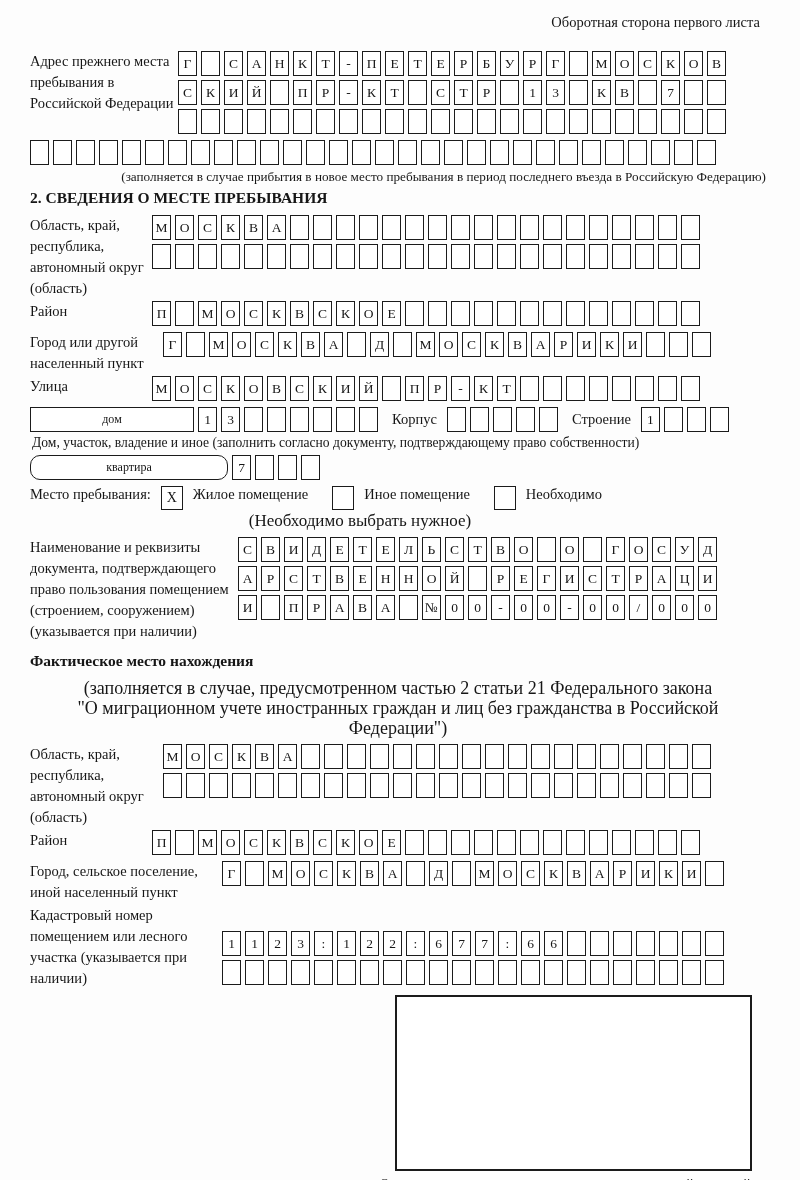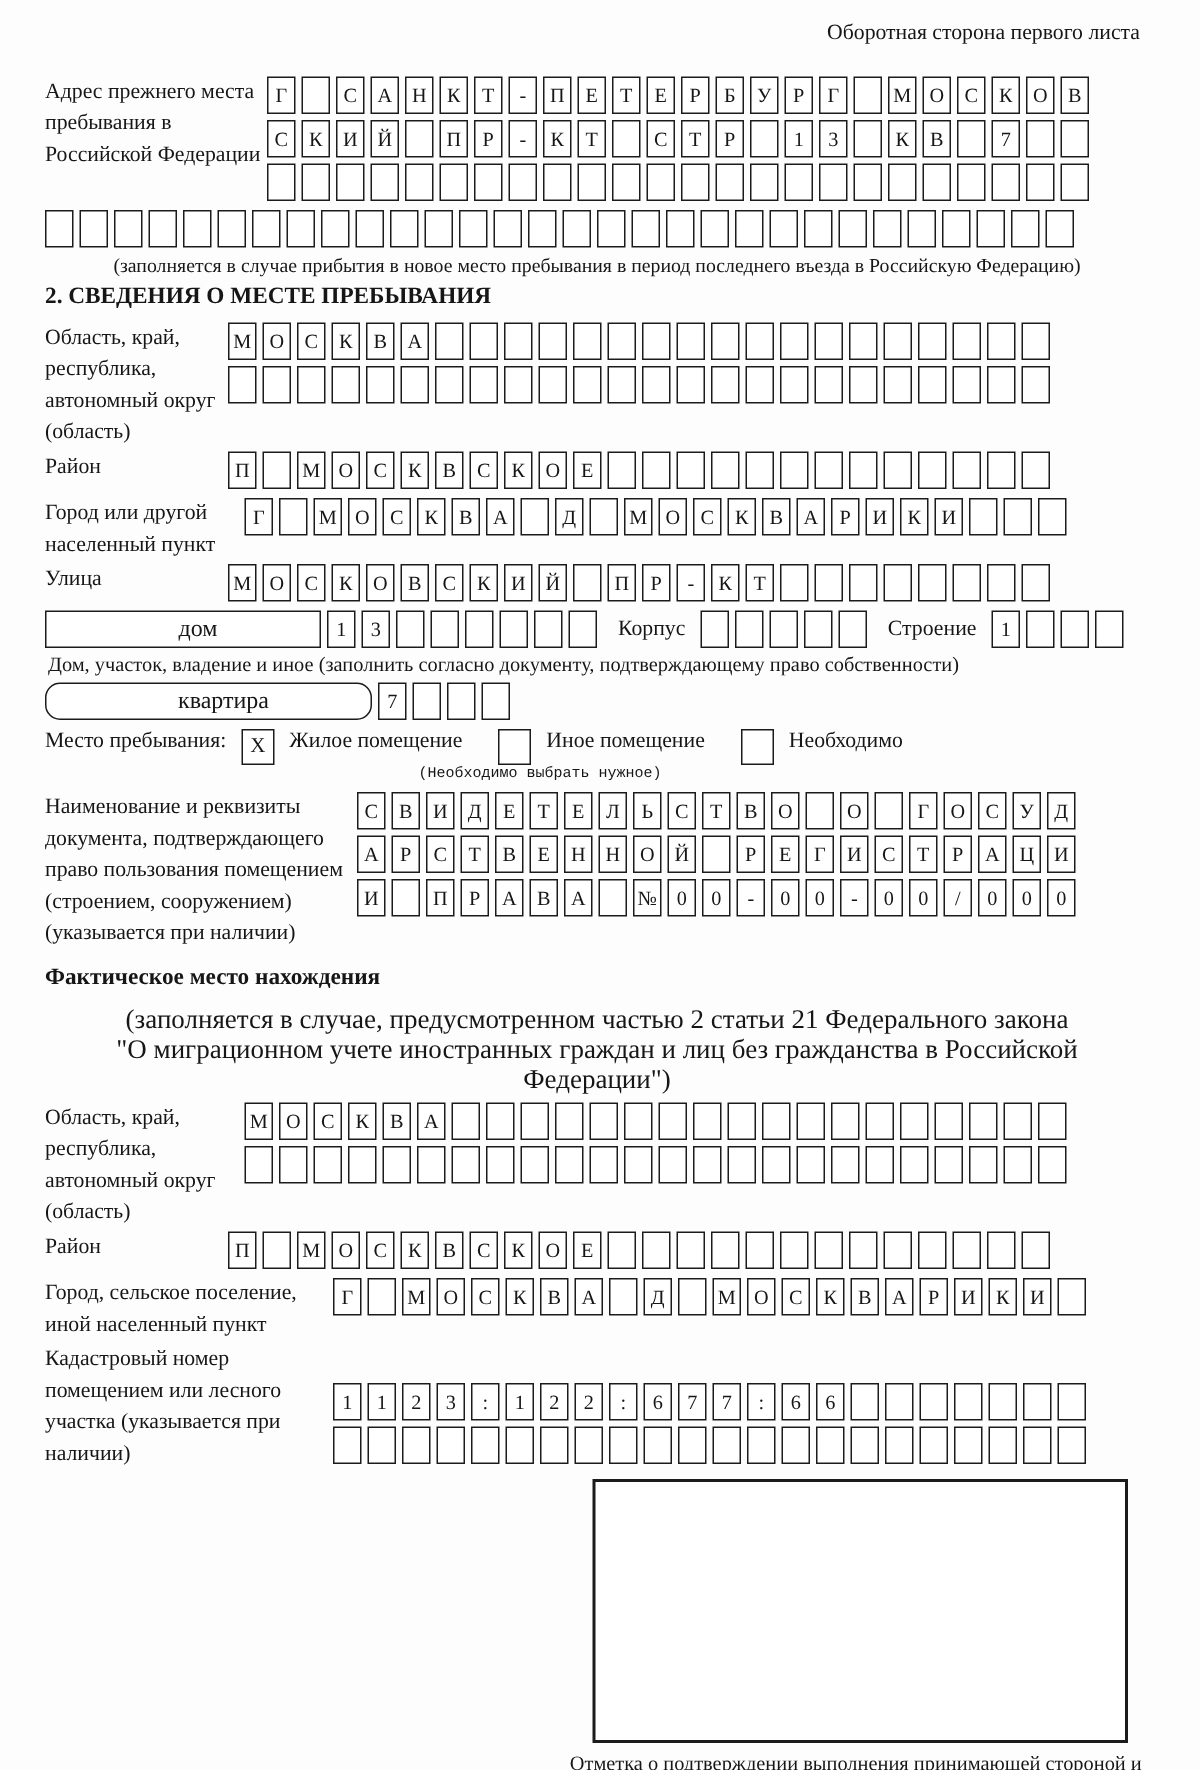--- a/index.html
+++ b/index.html
@@ -19,35 +19,35 @@
   }
   .field{display:flex;align-items:flex-start;margin-bottom:2px;}
   .label{line-height:21px;}
   .w145{flex:0 0 148px;}
   .w120{flex:0 0 122px;}
   .w130{flex:0 0 133px;}
   .w190{flex:0 0 192px;}
   .w205{flex:0 0 208px;}
   .rows{flex:1;}
 
-  .note-center{text-align:center;font-size:13.2px;margin:2px 0 4px 0;}
+  .note-center{text-align:right;font-size:13.2px;margin:2px 0 4px 0;}
   .note-left{font-size:13.6px;margin:1px 0 4px 2px;}
   .sec-title{font-weight:bold;font-size:15.5px;margin:4px 0 8px 0;}
 
   
   .inline-row{display:flex;align-items:center;gap:4px;margin:2px 0 3px 0;}
-  .widebox{height:23px;border:1.5px solid #1b1b1b;background:#fff;text-align:center;line-height:23px;font-size:16px;padding-left:20px;}
+  .widebox{height:23px;border:1.5px solid #1b1b1b;background:#fff;text-align:center;line-height:23px;font-size:12px;}
   .dom-w{width:162px;}
   .kv-w{width:196px;border-radius:10px;}
   .inline-label{padding:0 6px 0 10px;}
 
   
   .mesto-row{display:flex;gap:10px;margin:6px 0 1px 0;}
   .cbox{flex:0 0 20px;width:20px;height:22px;border:1.5px solid #1b1b1b;background:#fff;text-align:center;line-height:22px;font-size:14px;}
-  .mesto-note{margin-left:180px;width:300px;text-align:center;font-size:10px;margin-bottom:6px;font-family:Liberation Mono, monospace;}
+  .mesto-note{margin-left:180px;width:300px;text-align:center;font-size:17px;margin-bottom:6px;}
 
   .fact-note{text-align:center;font-size:18px;line-height:20px;}
   .stamp-wrap{margin-left:365px;margin-top:6px;}
   .stamp-box{width:353px;height:172px;border:2px solid #1b1b1b;background:#fff;}
   .stamp-caption{width:395px;margin-left:-22px;text-align:center;font-size:13.6px;line-height:19px;margin-top:4px;}
   .mb6{margin-bottom:6px;}
 </style>
 </head>
 <body>
 

